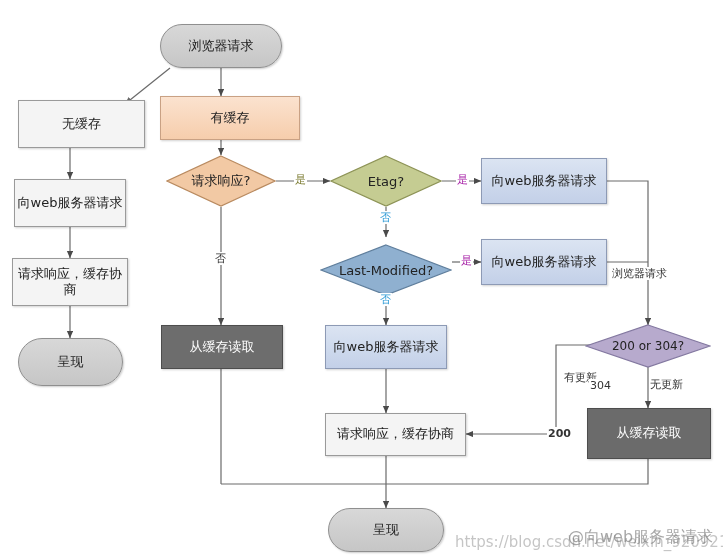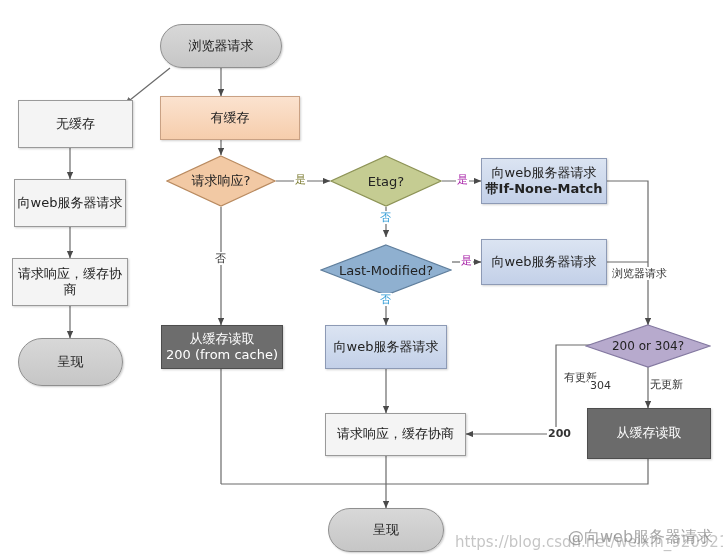--- a/index.html
+++ b/index.html
@@ -143,21 +143,21 @@
     <path d="M386,456 L386,484"></path>
 
     <path d="M386,484 L386,508" marker-end="url(#arrow)"></path>
   </g>
 </svg>
 
 <div class="node term" style="left:160px;top:24px;width:122px;height:44px;">
   <span>浏览器请求</span>
 </div>
 
-<div class="node rect rect-plain" style="left:18px;top:100px;width:115px;height:48px;">
+<div class="node rect rect-plain" style="left:18px;top:100px;width:127px;height:48px;">
   <span>无缓存</span>
 </div>
 
 <div class="node rect rect-peach" style="left:160px;top:96px;width:140px;height:44px;">
   <span>有缓存</span>
 </div>
 
 <div class="node rect rect-plain" style="left:14px;top:179px;width:112px;height:48px;">
   <span>向web服务器请求</span>
 </div>
@@ -193,30 +193,28 @@
 
 <div class="diamond" style="left:585px;top:324px;width:126px;height:44px;">
   <svg width="126" height="44" viewBox="0 0 126 44">
     <polygon points="63,1 125,22 63,43 1,22" fill="#b7aacd" stroke="#8378a0" stroke-width="1.2"></polygon>
   </svg>
   <div class="dlabel" style="font-size:12px;">200 or 304?</div>
 </div>
 
 <div class="node rect rect-blue two-line" style="left:481px;top:158px;width:126px;height:46px;">
   <span>向web服务器请求</span>
-  <span class="bold">带If-None-Match</span>
 </div>
 
 <div class="node rect rect-blue two-line" style="left:481px;top:239px;width:126px;height:46px;font-size:12px;">
   <span style="font-size:13px;">向web服务器请求</span>
 </div>
 
 <div class="node rect rect-dark two-line" style="left:161px;top:325px;width:122px;height:44px;">
   <span>从缓存读取</span>
-  <span>200 (from cache)</span>
 </div>
 
 <div class="node rect rect-blue" style="left:325px;top:325px;width:122px;height:44px;">
   <span>向web服务器请求</span>
 </div>
 
 <div class="node rect rect-dark2" style="left:587px;top:408px;width:124px;height:51px;">
   <span>从缓存读取</span>
 </div>
 

